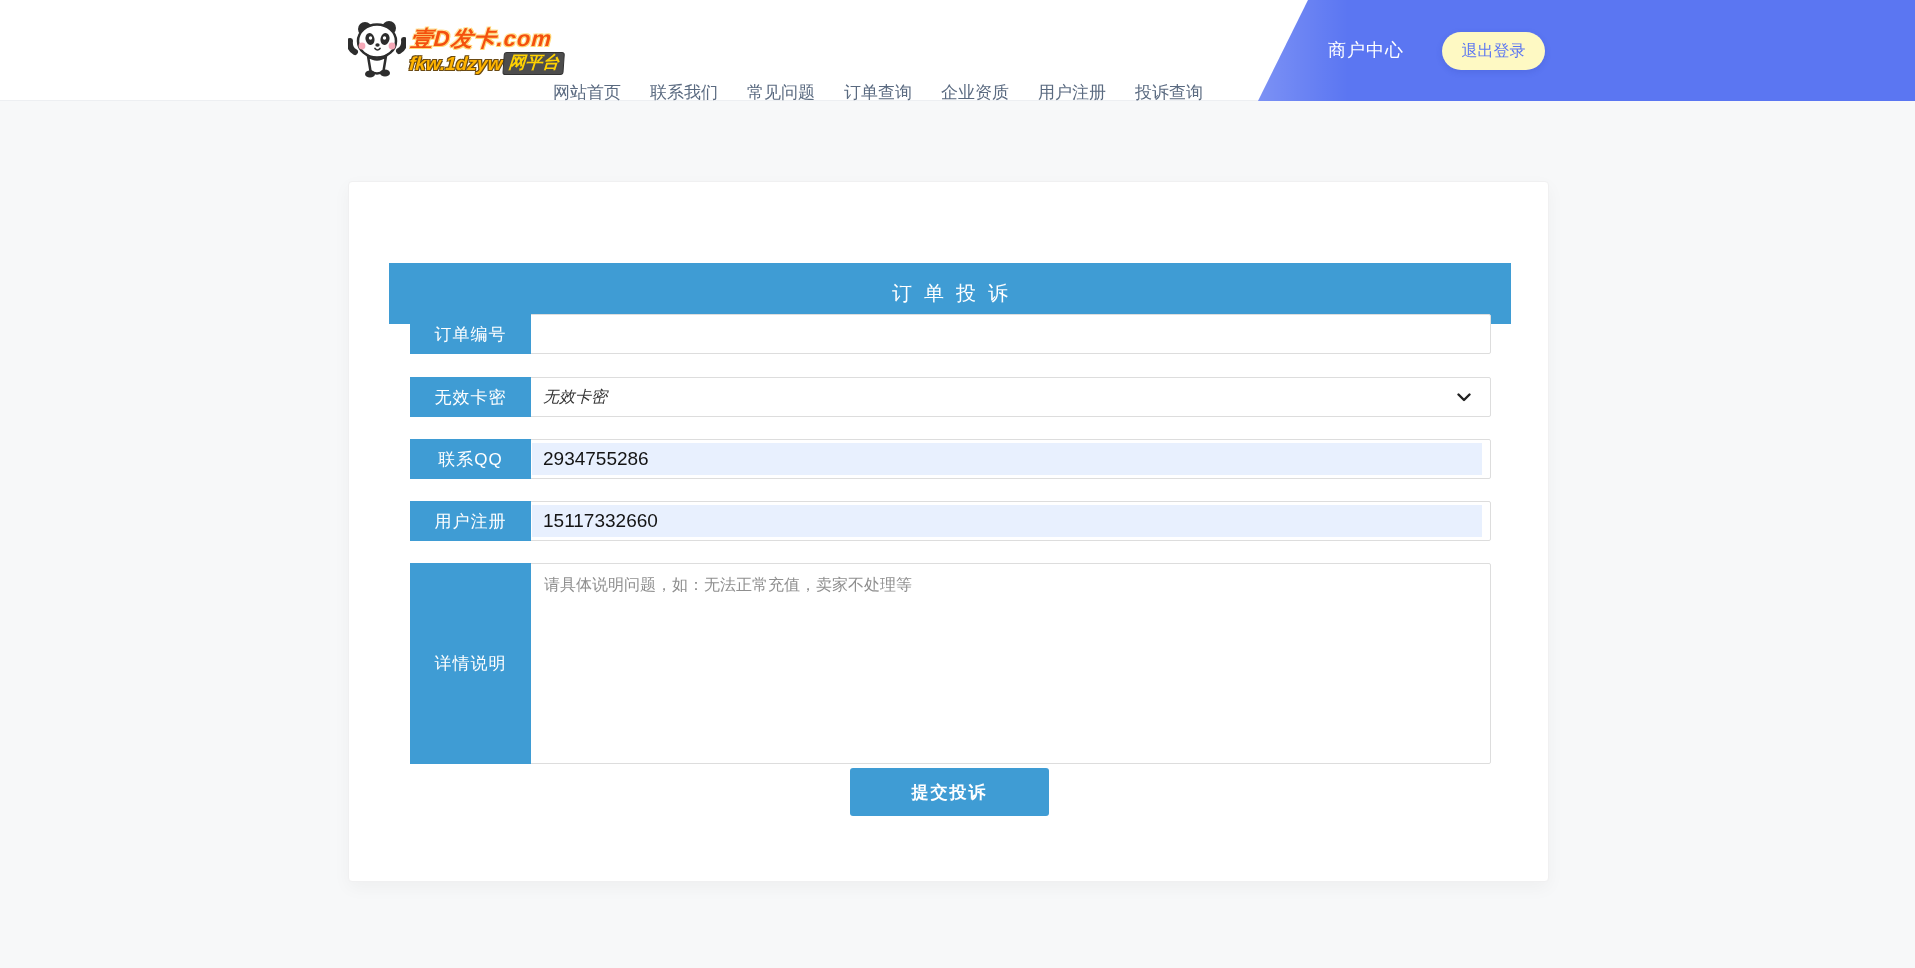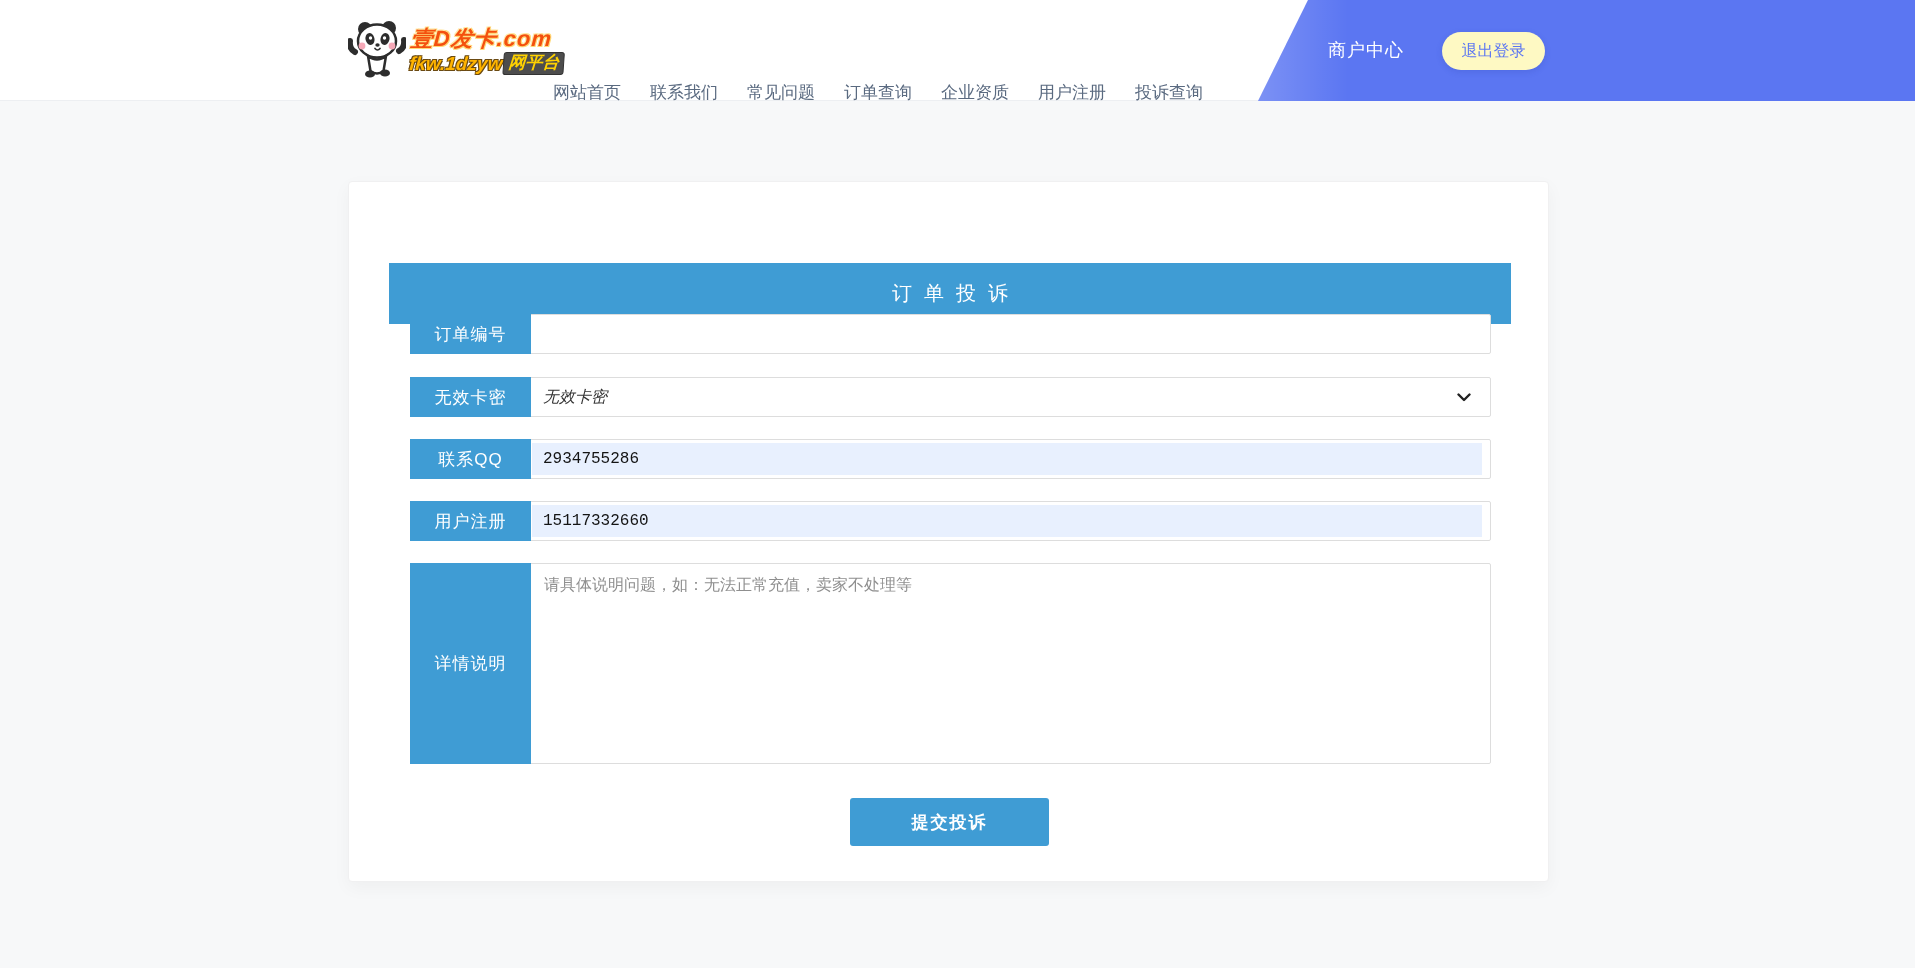--- a/index.html
+++ b/index.html
@@ -92,38 +92,38 @@
   }
   .fbox { position:absolute; left:120px; right:0; top:0; bottom:0; }
 
   .plain-input {
     width:100%; height:100%; border:none; outline:none; background:transparent;
     padding:0 12px; font-size:16px; color:#222; font-family:inherit;
   }
   .autofill-input {
     position:absolute; left:1px; right:8px; top:3px; bottom:3px;
     border:none; outline:none; background:#e8f0fe;
-    padding:0 11px; font-size:16px; color:#141414; font-family:Liberation Mono, monospace;
+    padding:0 11px; font-size:19px; color:#141414; font-family:Liberation Sans, sans-serif;
   }
   .fake-select {
     position:absolute; inset:0; display:flex; align-items:center;
     padding:0 12px; font-size:16px; color:#333; cursor:pointer;font-style:italic;
   }
   .chevron { position:absolute; right:19px; top:50%; transform:translateY(-50%); }
 
   .detail-textarea {
     position:absolute; left:120px; right:0; top:0; bottom:0;
     width:calc(100% - 120px); height:100%;
     border:none; outline:none; resize:none; background:transparent;
     padding:11px 13px; font-size:16px; color:#333; font-family:inherit;
   }
   .detail-textarea::placeholder { color:#8f8f8f; opacity:1; }
 
   .submit-btn {
-    position:absolute; left:501px; top:616px; width:199px; height:48px;
+    position:absolute; left:501px; top:586px; width:199px; height:48px;
     background:#3f9cd4; color:#fff; border:none; border-radius:3px;
     font-size:17px; font-weight:bold; letter-spacing:2px;
     cursor:pointer; font-family:inherit;
   }
 </style>
 </head>
 <body>
 
 <header class="navbar">
 

